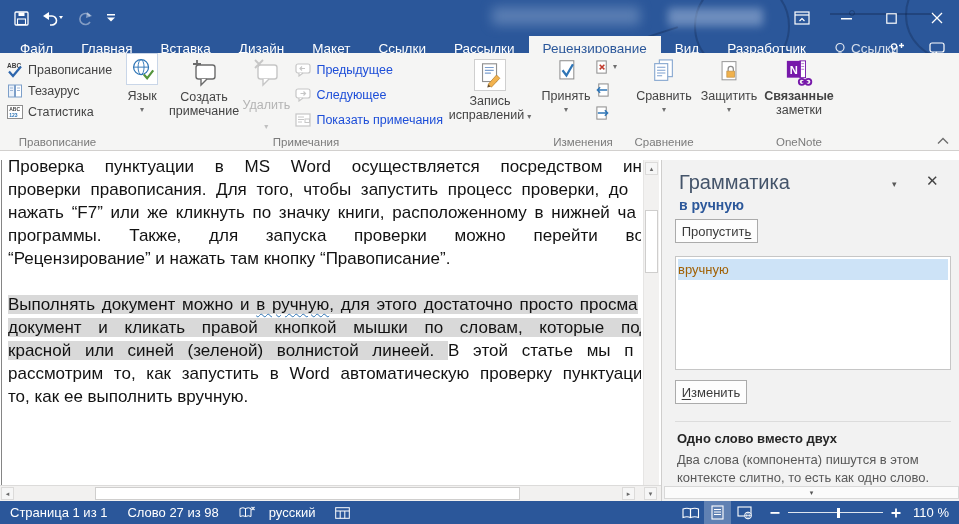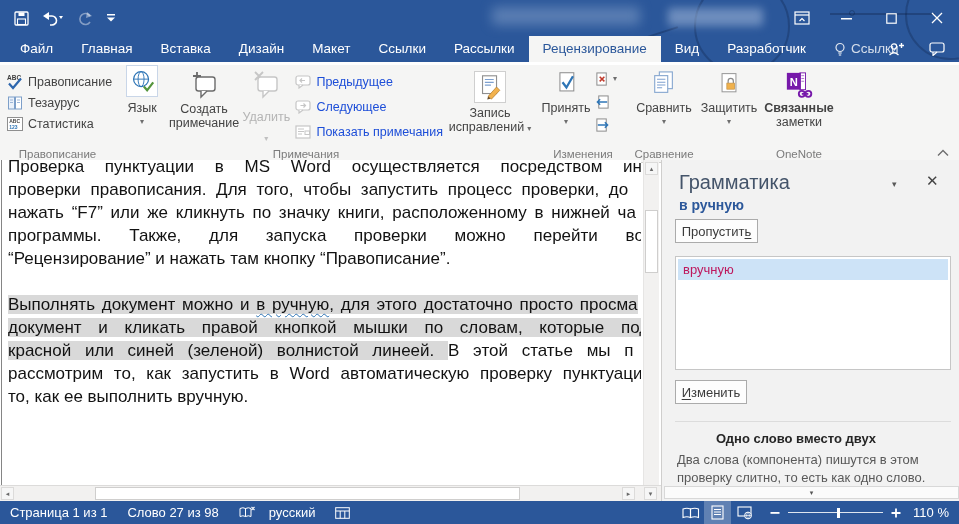--- a/index.html
+++ b/index.html
@@ -24,21 +24,21 @@
   .titlebar-controls { position:absolute; top:0; right:0; height:36px; display:flex; align-items:center; }
   .win-btn { width:45px; height:36px; display:flex; align-items:center; justify-content:center; }
 
   .tabrow { position:absolute; top:36px; left:0; width:959px; height:26px; display:flex; align-items:stretch; padding-left:6px; }
   .tab { padding:0 14px; line-height:26px; font-size:13.5px; color:#fff; white-space:nowrap; }
   .tab.active { background:#f5f5f4; color:#2b579a; }
   .tab.dim { color:rgba(255,255,255,.8); display:flex; align-items:center; gap:5px; }
   .tabrow-icons { position:absolute; top:36px; right:0; height:26px; display:flex; align-items:center; gap:24px; padding-right:14px; }
 
   
-  .ribbon { position:absolute; top:65px; left:0; width:959px; height:98px; background:#f5f5f4;
+  .ribbon { position:absolute; top:53px; left:0; width:959px; height:98px; background:#f5f5f4;
             border-bottom:1px solid #d2d0ce; display:flex; align-items:flex-end; }
   .rgroup { position:relative; height:97px; flex:none; }
   .gdiv { flex:none; width:1px; background:#dcdbda; margin:4px 0 5px 0; }
   .glabel { position:absolute; bottom:2px; left:0; right:0; text-align:center; font-size:11.5px; color:#7b7b7b; white-space:nowrap; }
   .rrow { display:flex; align-items:center; height:21px; gap:5px; padding-left:7px; font-size:12.5px; color:#444; white-space:nowrap; }
   .rrow.dis { color:#1d4ed8; }
   .bigbtn { display:flex; flex-direction:column; align-items:center; padding-top:6px; font-size:12.5px; color:#444; line-height:14px; text-align:center; height:92px; }
   .bigbtn.dis { color:#b4b4b4; }
   .caret { font-size:8px; color:#6e6e6e; line-height:9px; margin-top:2px; }
   .caret.dis { color:#c0c0c0; }
@@ -70,23 +70,23 @@
   .pane-title { position:absolute; left:17px; top:11px; font-size:20px; color:#44546a; }
   .pane-caret { position:absolute; left:230px; top:19px; font-size:9px; color:#595959; }
   .pane-close { position:absolute; left:264px; top:12px; font-size:15px; color:#444; }
   .pane-phrase { position:absolute; left:17px; top:37px; font-size:14px; font-weight:bold; color:#2b579a; }
   .pane-btn { position:absolute; background:#fdfdfd; border:1px solid #ababab; font-size:13px; color:#3b3b3b;
               display:flex; align-items:center; justify-content:center; font-family:"Liberation Sans",sans-serif; }
   .btn-skip { left:13px; top:59px; width:83px; height:24px; }
   .btn-change { left:13px; top:220px; width:72px; height:24px; }
   .accel { text-decoration:underline; text-underline-offset:2px; }
   .pane-list { position:absolute; left:13px; top:96px; width:276px; height:114px; background:#fff; border:1px solid #c6c6c6; padding:2px; }
-  .pane-item { height:21px; line-height:21px; padding-left:5px; font-size:13px; color:#be185d; background:#cde3f7; }
+  .pane-item { height:21px; line-height:21px; font-size:13px; color:#a16207; background:#cde3f7; }
   .pane-div { position:absolute; left:13px; top:261px; width:276px; height:1px; background:#dcdcdc; }
-  .rule-title { position:absolute; left:15px; top:271px; font-size:13px; font-weight:bold; color:#262626;margin-left:39px; }
+  .rule-title { position:absolute; left:15px; top:271px; font-size:13px; font-weight:bold; color:#262626; }
   .rule-desc1 { position:absolute; left:15px; top:292px; font-size:13px; color:#595959; }
   .rule-desc2 { position:absolute; left:15px; top:310px; font-size:13px; color:#595959; }
   .pane-strip { position:absolute; left:2px; right:0; top:326px; height:13px; background:#fbfbfb; border:1px solid #d8d8d8;
                 text-align:center; font-size:7px; line-height:11px; color:#555; }
 
   
   .statusbar { position:absolute; top:501px; left:0; width:959px; height:23px; background:#2b579a; color:#fff;
                display:flex; align-items:center; font-size:13px; padding:0 10px; }
   .sb-item { margin-right:20px; white-space:nowrap; }
   .sb-icon { margin-right:14px; display:flex; align-items:center; }
@@ -475,21 +475,21 @@
   </div>
 
   <div class="pane-btn btn-change">
     <span class="accel">И</span>
       <span>зменить</span>
   </div>
 
   <div class="pane-div"></div>
   <div class="rule-title">Одно слово вместо двух</div>
   <div class="rule-desc1">Два слова (компонента) пишутся в этом</div>
-  <div class="rule-desc2">проверку слитно, то есть как одно слово.</div>
+  <div class="rule-desc2">контексте слитно, то есть как одно слово.</div>
   <div class="pane-strip">▾</div>
 </div>
 
 <div class="statusbar">
   <span class="sb-item">Страница 1 из 1</span>
   <span class="sb-item">Слово 27 из 98</span>
   <span class="sb-icon">
     <svg width="16" height="13" viewBox="0 0 16 13">
         <path d="M1 2.5 Q4 1 6.5 2.5 L6.5 10.5 Q4 9 1 10.5 Z" fill="none" stroke="#fff" stroke-width="1"></path>
         <path d="M12 2.5 Q9.5 1 6.5 2.5 L6.5 10.5 Q9.5 9 12 10.5 Z" fill="none" stroke="#fff" stroke-width="1"></path>

